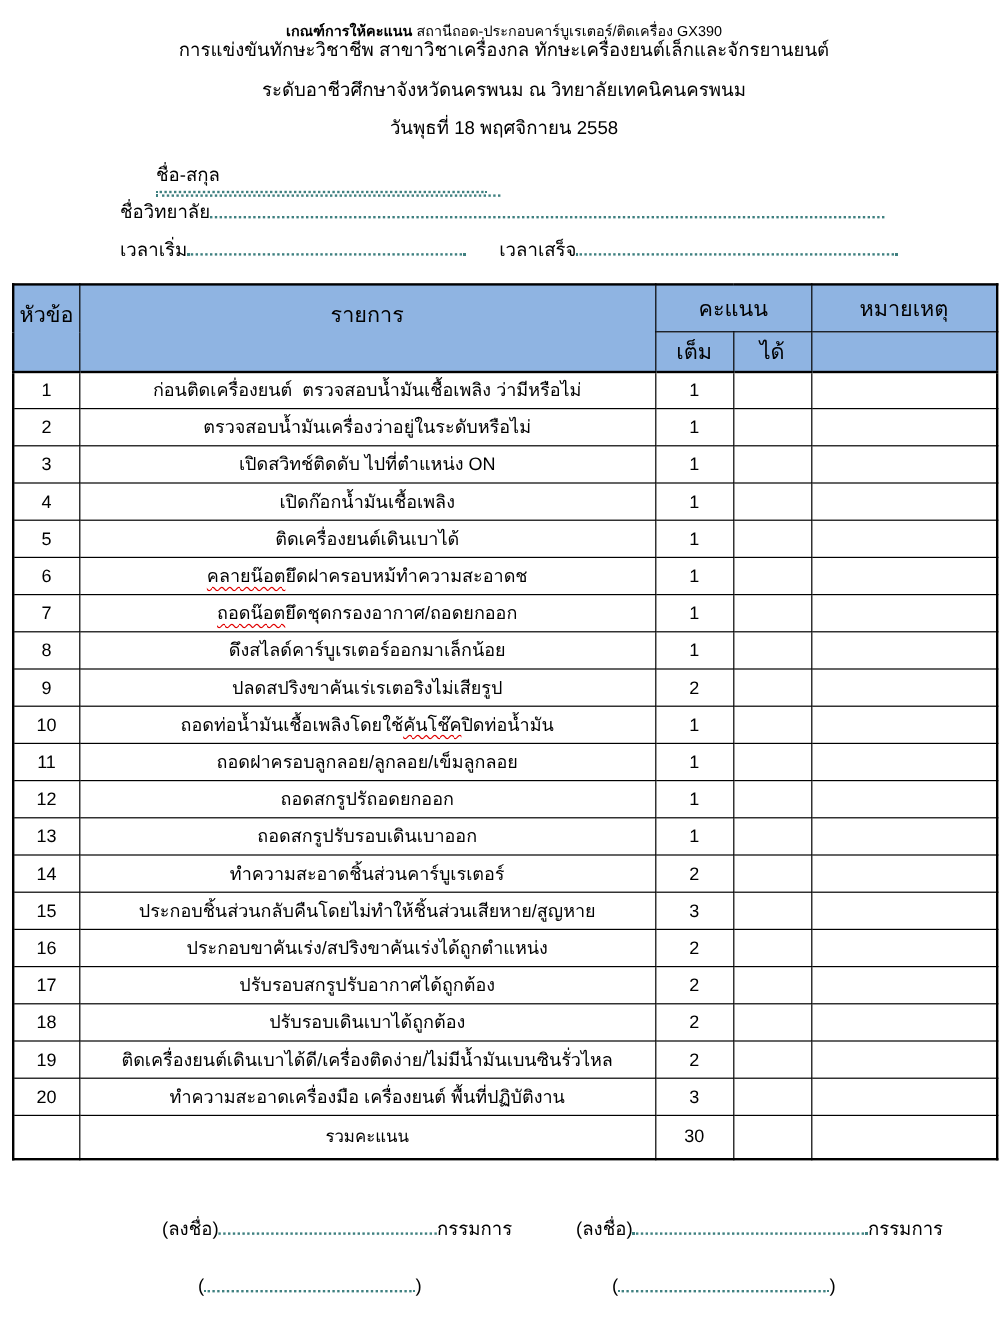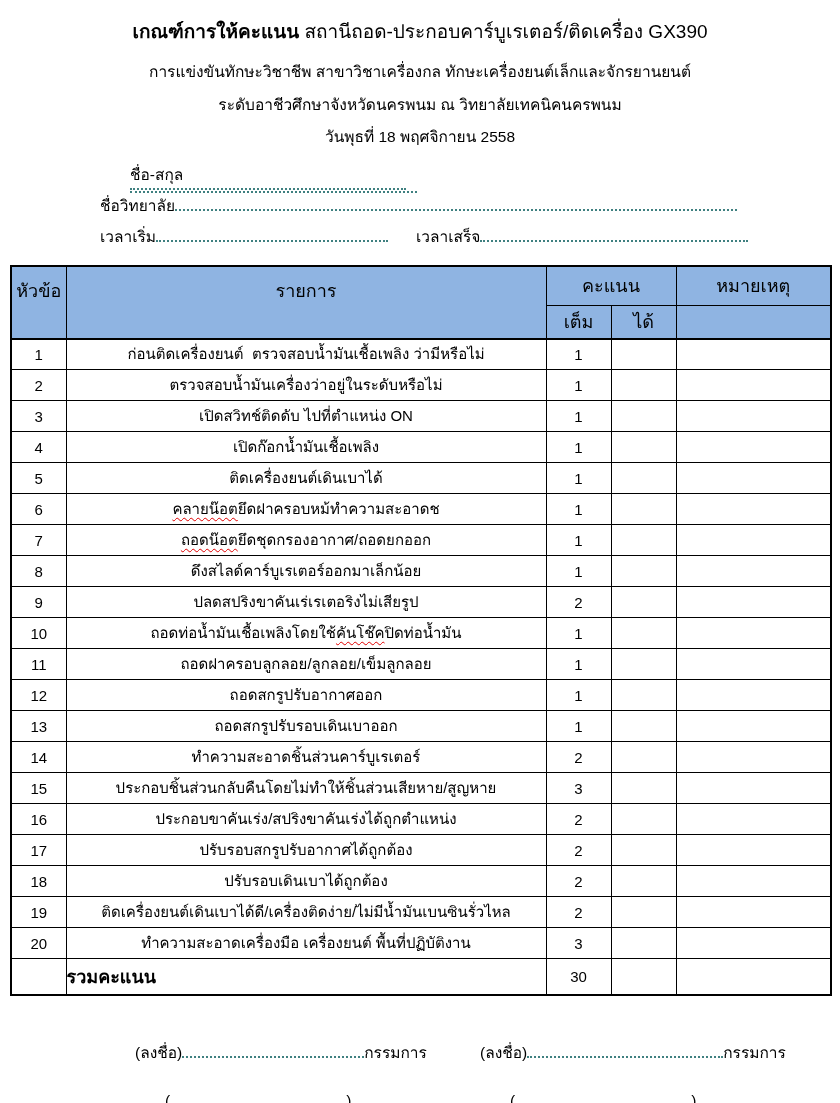--- a/index.html
+++ b/index.html
@@ -12,21 +12,21 @@
     position: relative;
     width: 840px;
     height: 1103px;
     background: #fff;
     overflow: hidden;
   }
 
   
   .doc-header { text-align: center; padding-top: 16px; }
   .doc-header .line { font-size: 15.5px; line-height: 1; margin-bottom: 17px; }
-  .doc-header .title-line { font-size: 19px; margin-bottom: 18px; }
+  .doc-header .title-line { font-size: 12px; }
   .doc-header .title-bold { font-weight: bold; }
 
   
   .form-fields { margin-top: 6px; }
   .field-row { display: flex; align-items: baseline; font-size: 15.5px; height: 31px; }
   .field-row .lbl { white-space: nowrap; }
   .dotline {
     display: inline-block;
     height: 14px;
     border-bottom: 2px dotted var(--dot-color, #3f8080);
@@ -61,21 +61,21 @@
   thead tr.h1 th { height: 40px; }
   thead tr.h2 th { height: 33px; }
   thead th.span2 { vertical-align: top; padding-top: 9px; }
   thead tr.h2 th, thead th.span2 { border-bottom: 2px solid #000; }
 
   tbody td { height: 31px; font-size: 15px; vertical-align: middle; }
   td.cell-no { text-align: center; }
   td.cell-item { text-align: center; white-space: pre-wrap; }
   td.cell-full { text-align: center; }
   tr.total-row td { height: 36px; }
-  tr.total-row .total-label { text-align: left; font-weight: bold; font-size: 18px; }
+  tr.total-row .total-label { text-align: center; font-weight: normal; font-size: 14px; }
 
   .misspelled {
     text-decoration: underline wavy var(--squiggle-red, #e00000);
     text-decoration-thickness: 1px;
     text-underline-offset: 3px;
   }
 
   
   .signatures {
     display: flex;
@@ -216,21 +216,21 @@
         </tr>
         <tr>
           <td class="cell-no">11</td>
           <td class="cell-item"><span>ถอดฝาครอบลูกลอย/ลูกลอย/เข็มลูกลอย</span></td>
           <td class="cell-full">1</td>
           <td class="cell-got"></td>
           <td class="cell-remark"></td>
         </tr>
         <tr>
           <td class="cell-no">12</td>
-          <td class="cell-item"><span>ถอดสกรูปรับอากาศออก</span></td>
+          <td class="cell-item"><span>ถอดสกรูปรัถอดยกออก</span></td>
           <td class="cell-full">1</td>
           <td class="cell-got"></td>
           <td class="cell-remark"></td>
         </tr>
         <tr>
           <td class="cell-no">13</td>
           <td class="cell-item"><span>ถอดสกรูปรับรอบเดินเบาออก</span></td>
           <td class="cell-full">1</td>
           <td class="cell-got"></td>
           <td class="cell-remark"></td>

